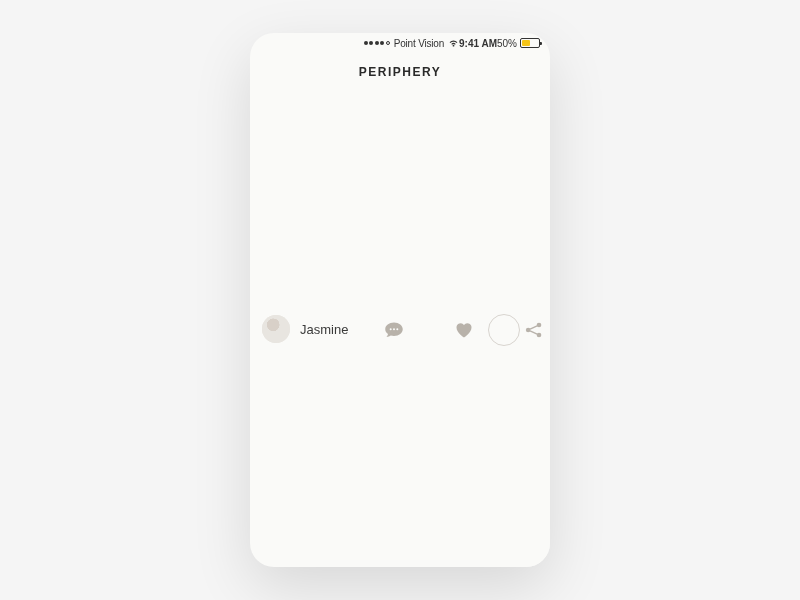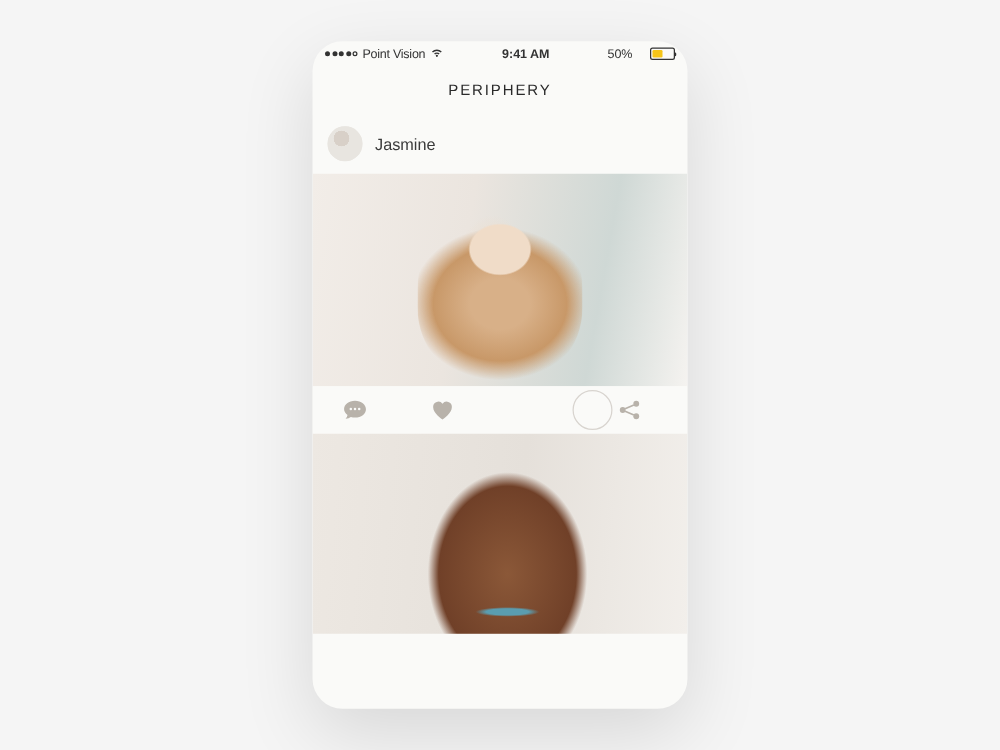--- a/index.html
+++ b/index.html
@@ -19,21 +19,21 @@
       border-radius: 24px;
       box-shadow: 0 20px 60px rgba(0,0,0,0.12);
       overflow: hidden;
       display: flex;
       flex-direction: column;
     }
     .status-bar {
       height: 20px;
       display: flex;
       align-items: center;
-      justify-content: space-between;
+      justify-content: flex-end;
       padding: 0 10px;
       font-size: 10px;
       color: #333;
     }
     .status-left {
       display: flex;
       align-items: center;
       gap: 4px;
     }
     .signal-dots {
@@ -49,21 +49,21 @@
     .dot.empty {
       background: transparent;
       border: 0.8px solid #333;
     }
     .carrier { font-size: 10px; letter-spacing: -0.2px; }
     .wifi-icon svg { width: 11px; height: 8px; }
     .time { font-weight: 600; font-size: 10px; }
     .status-right {
       display: flex;
       align-items: center;
-      gap: 14px;
+      gap: 3px;
     }
     .battery-pct { font-size: 10px; }
     .battery {
       width: 20px;
       height: 10px;
       border: 1px solid #333;
       border-radius: 2px;
       position: relative;
       padding: 1px;
     }
@@ -79,30 +79,30 @@
     }
     .battery-fill {
       height: 100%;
       width: 50%;
       background: #f5c518;
       border-radius: 1px;
     }
     .header {
       text-align: center;
       padding: 12px 0 14px;
-      font-weight: 400;
+      font-weight: 700;
       font-size: 12px;
       letter-spacing: 1.5px;
       color: #2a2a2a;
     }
     .feed {
       flex: 1;
       overflow: hidden;
       display: flex;
-      flex-direction: column;
+      flex-direction: row;
     }
     .post-head {
       display: flex;
       align-items: center;
       gap: 10px;
       padding: 8px 12px 10px;
     }
     .avatar {
       width: 28px;
       height: 28px;

